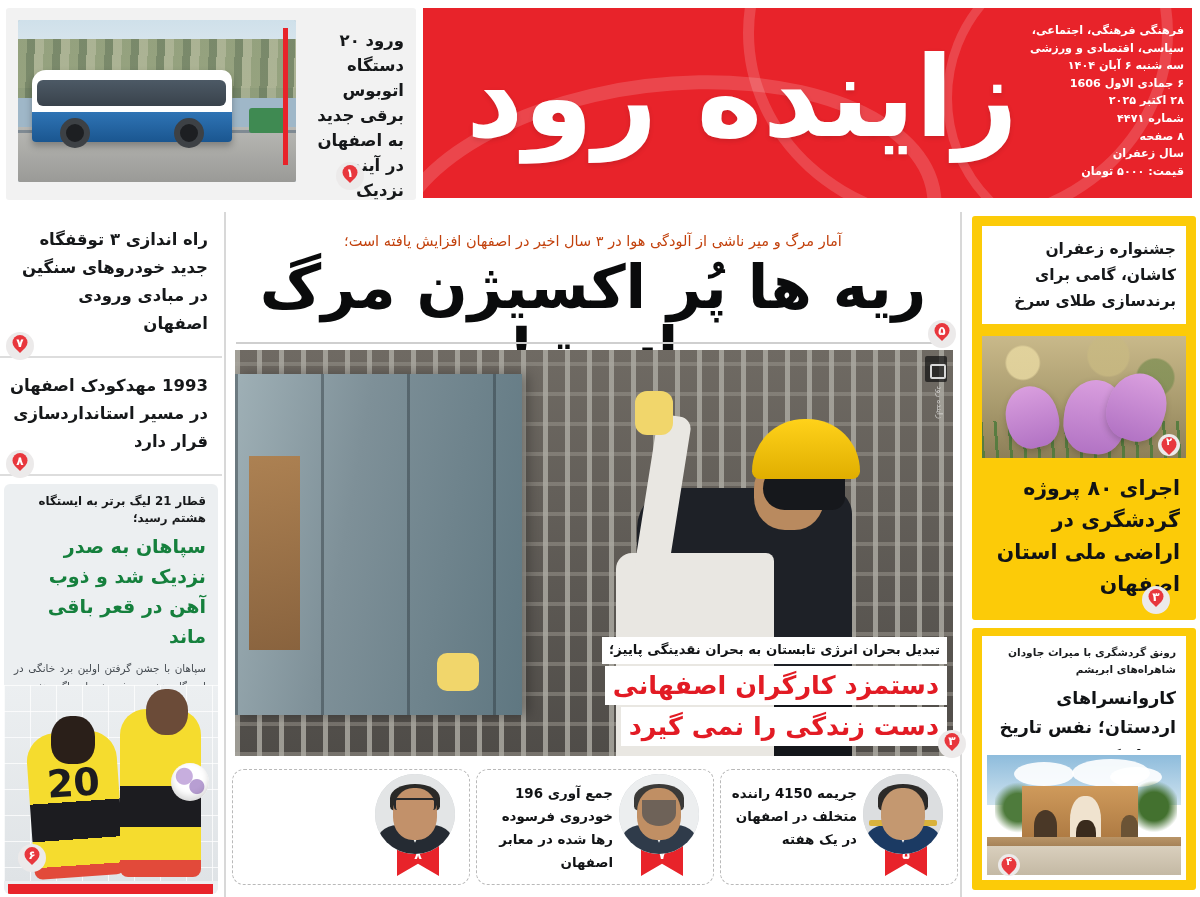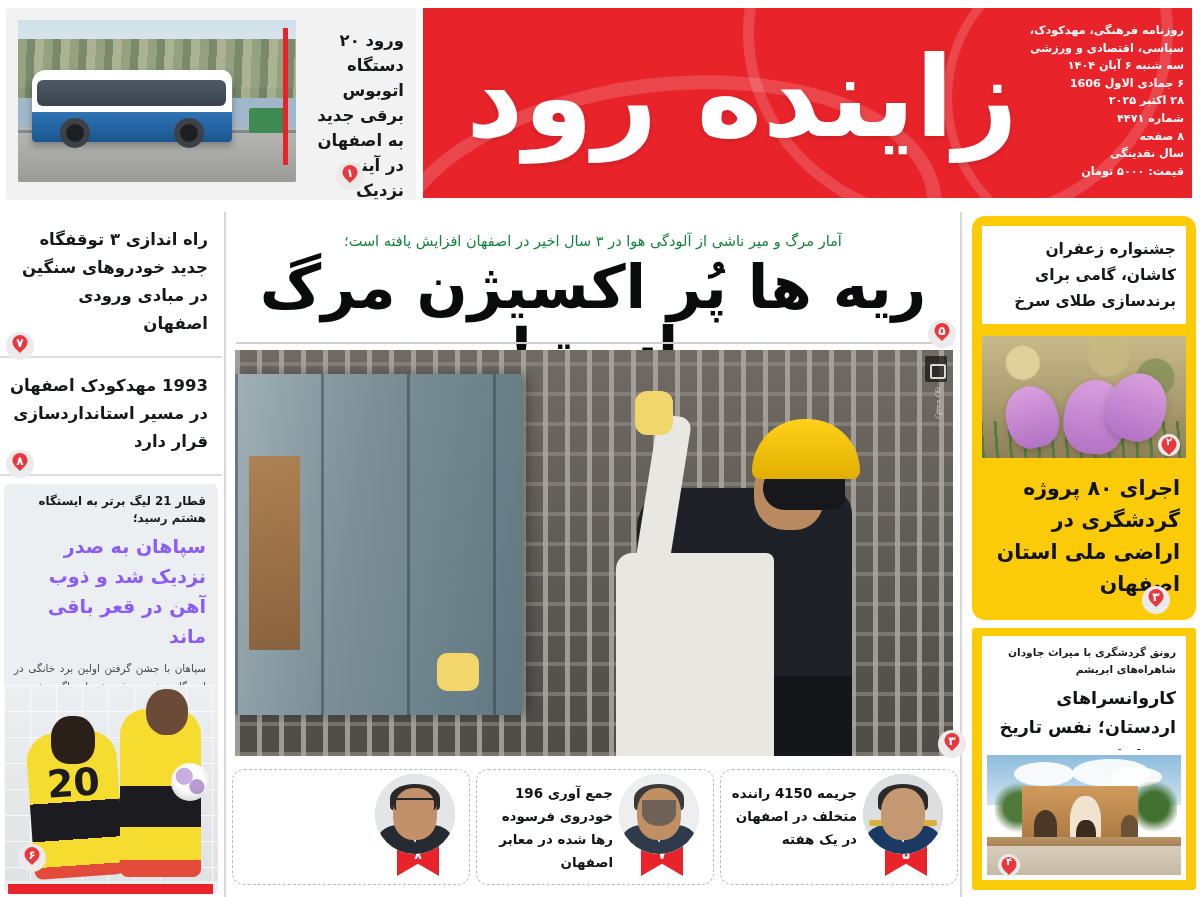--- a/index.html
+++ b/index.html
@@ -171,21 +171,21 @@
     font-size: 11.8px;
     line-height: 17px;
     font-weight: bold;
     color: #16181a;
   }
   .sports-title {
     padding: 4px 12px 0 15px;
     font-size: 19px;
     line-height: 30px;
     font-weight: bold;
-    color: #8b5cf6;
+    color: #15803d;
   }
   .sports-lead {
     padding: 8px 12px 8px 10px;
     font-size: 10.4px;
     line-height: 18px;
     color: #444a50;
     text-align: justify;
   }
   .sports-photo {
     position: absolute;
@@ -208,21 +208,21 @@
     background: #ffffff;
     border-right: 2px solid #d8d8d8;
     border-left: 2px solid #d8d8d8;
   }
   .lead-kicker {
     direction: rtl;
     text-align: center;
     padding: 18px 18px 0 18px;
     font-size: 14.5px;
     line-height: 22px;
-    color: #15803d;
+    color: #c2410c;
   }
   .lead-headline {
     direction: rtl;
     text-align: center;
     padding: 4px 18px 0 18px;
     font-size: 60px;
     line-height: 62px;
     font-weight: bold;
     color: #0a0b0c;
     letter-spacing: -1px;
@@ -365,21 +365,21 @@
     background: #ffffff;
   }
   .yellow-card {
     position: absolute;
     left: 8px;
     width: 224px;
     background: #fccb08;
     border-radius: 3px;
     overflow: hidden;
   }
-  .yc-top { top: 4px; height: 404px; border-radius: 13px; }
+  .yc-top { top: 4px; height: 404px; }
   .yc-bottom { top: 416px; height: 262px; }
 
   .yc-white {
     position: absolute;
     left: 10px;
     width: 204px;
     background: #ffffff;
     direction: rtl;
     text-align: right;
   }
@@ -592,28 +592,28 @@
         <span>۱</span>
       </div>
     </div>
 
     <div class="mast-red">
       <div class="mast-swoosh sw1"></div>
       <div class="mast-swoosh sw2"></div>
       <div class="mast-swoosh sw3"></div>
       <div class="mast-title">زاینده رود</div>
       <div class="mast-meta">
-        <div>روزنامه فرهنگی، مهدکودک،</div>
+        <div>فرهنگی فرهنگی، اجتماعی،</div>
         <div>سیاسی، اقتصادی و ورزشی</div>
         <div>سه شنبه ۶ آبان ۱۴۰۴</div>
         <div>۶ جمادی الاول 1606</div>
         <div>۲۸ اکتبر ۲۰۲۵</div>
         <div>شماره ۴۴۷۱</div>
         <div>۸ صفحه</div>
-        <div>سال نقدینگی</div>
+        <div>سال زعفران</div>
         <div>قیمت: ۵۰۰۰ تومان</div>
       </div>
     </div>
   </div>
 
   <div id="left-col">
 
     <div class="lside-item">
       <h3>راه اندازی ۳ توقفگاه جدید خودروهای سنگین در مبادی ورودی اصفهان</h3>
       <div class="badge" style="left:6px; bottom:-4px;">
@@ -672,20 +672,25 @@
         <div class="cn-arm"></div>
         <div class="cn-glove"></div>
         <div class="cn-glove2"></div>
         <div class="cn-face"></div>
         <div class="cn-cap"></div>
         <div class="cn-helmet"></div>
       </div>
       <div class="photo-cred"></div>
       <div class="photo-cred-txt">زاینده رود</div>
 
+      <div class="cap-block">
+        <span class="cap-kicker">تبدیل بحران انرژی تابستان به بحران نقدینگی پاییز؛</span>
+        <span class="cap-line">دستمزد کارگران اصفهانی</span>
+        <span class="cap-line">دست زندگی را نمی گیرد</span>
+      </div>
     </div>
     <div class="badge" style="right:-6px; top:518px;">
       <span>۳</span>
     </div>
 
     <div class="small-row">
 
       <div class="small-item si-0">
         <div class="si-photo">
           <div class="si-flag">

